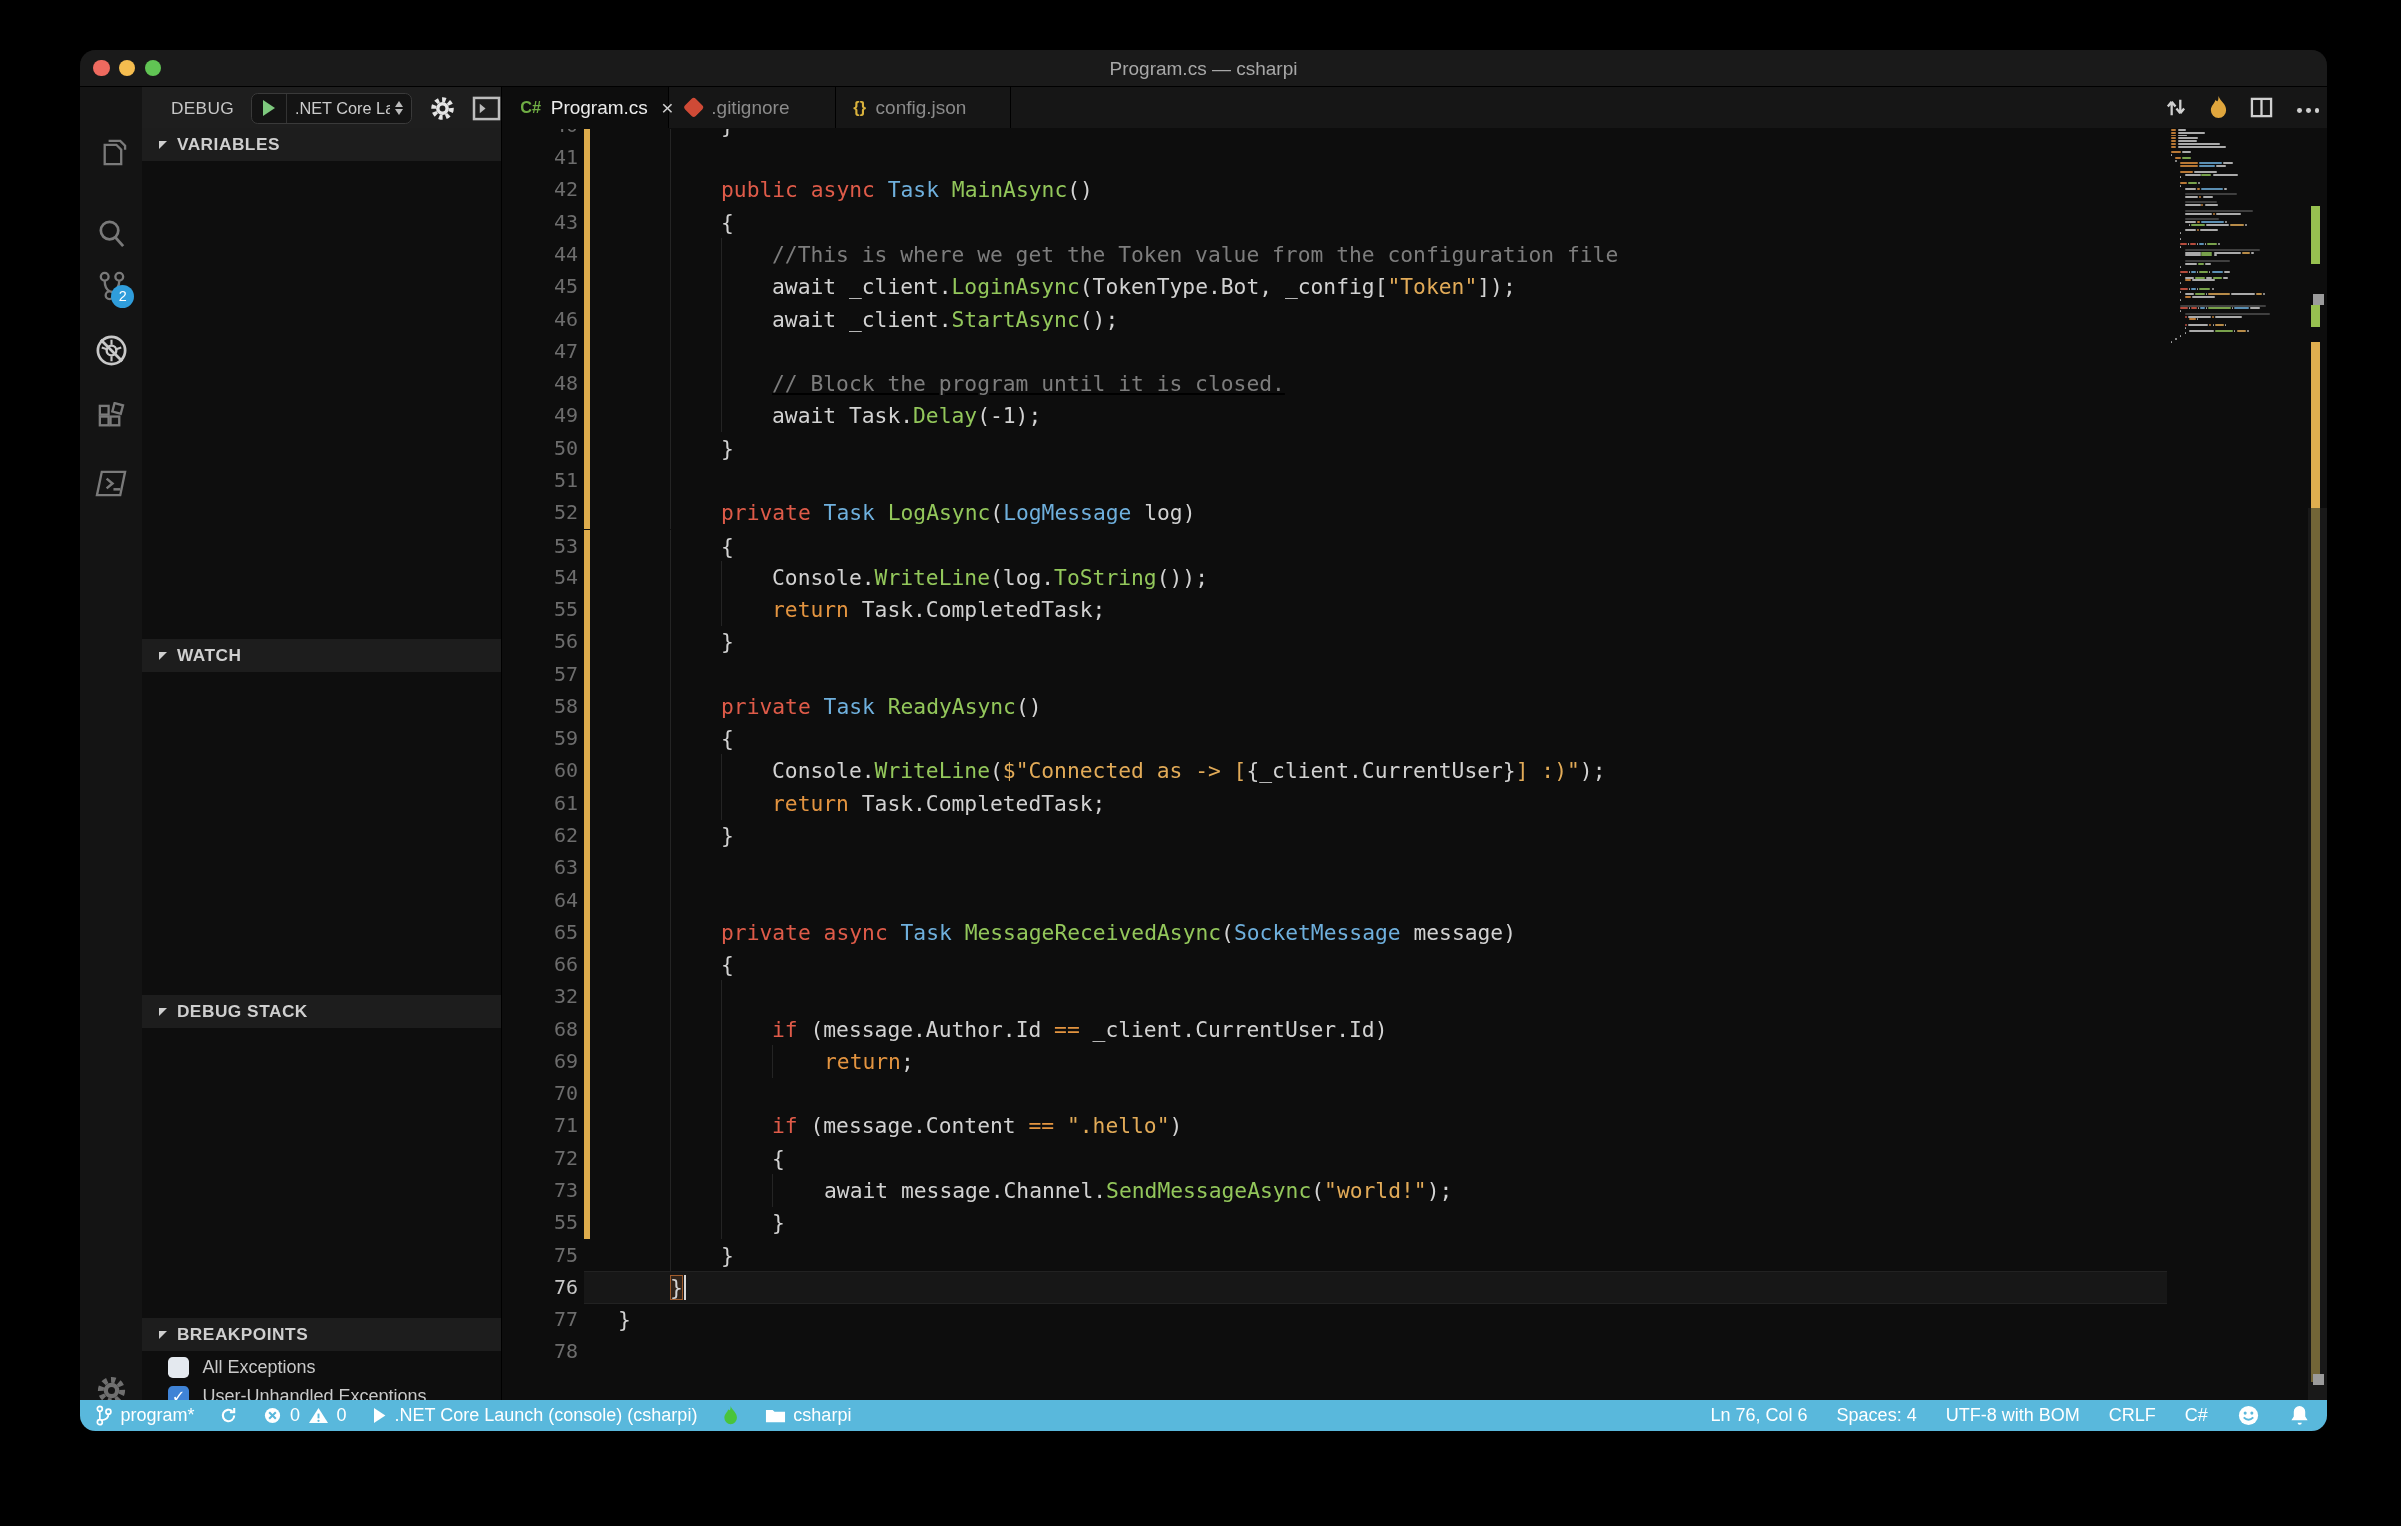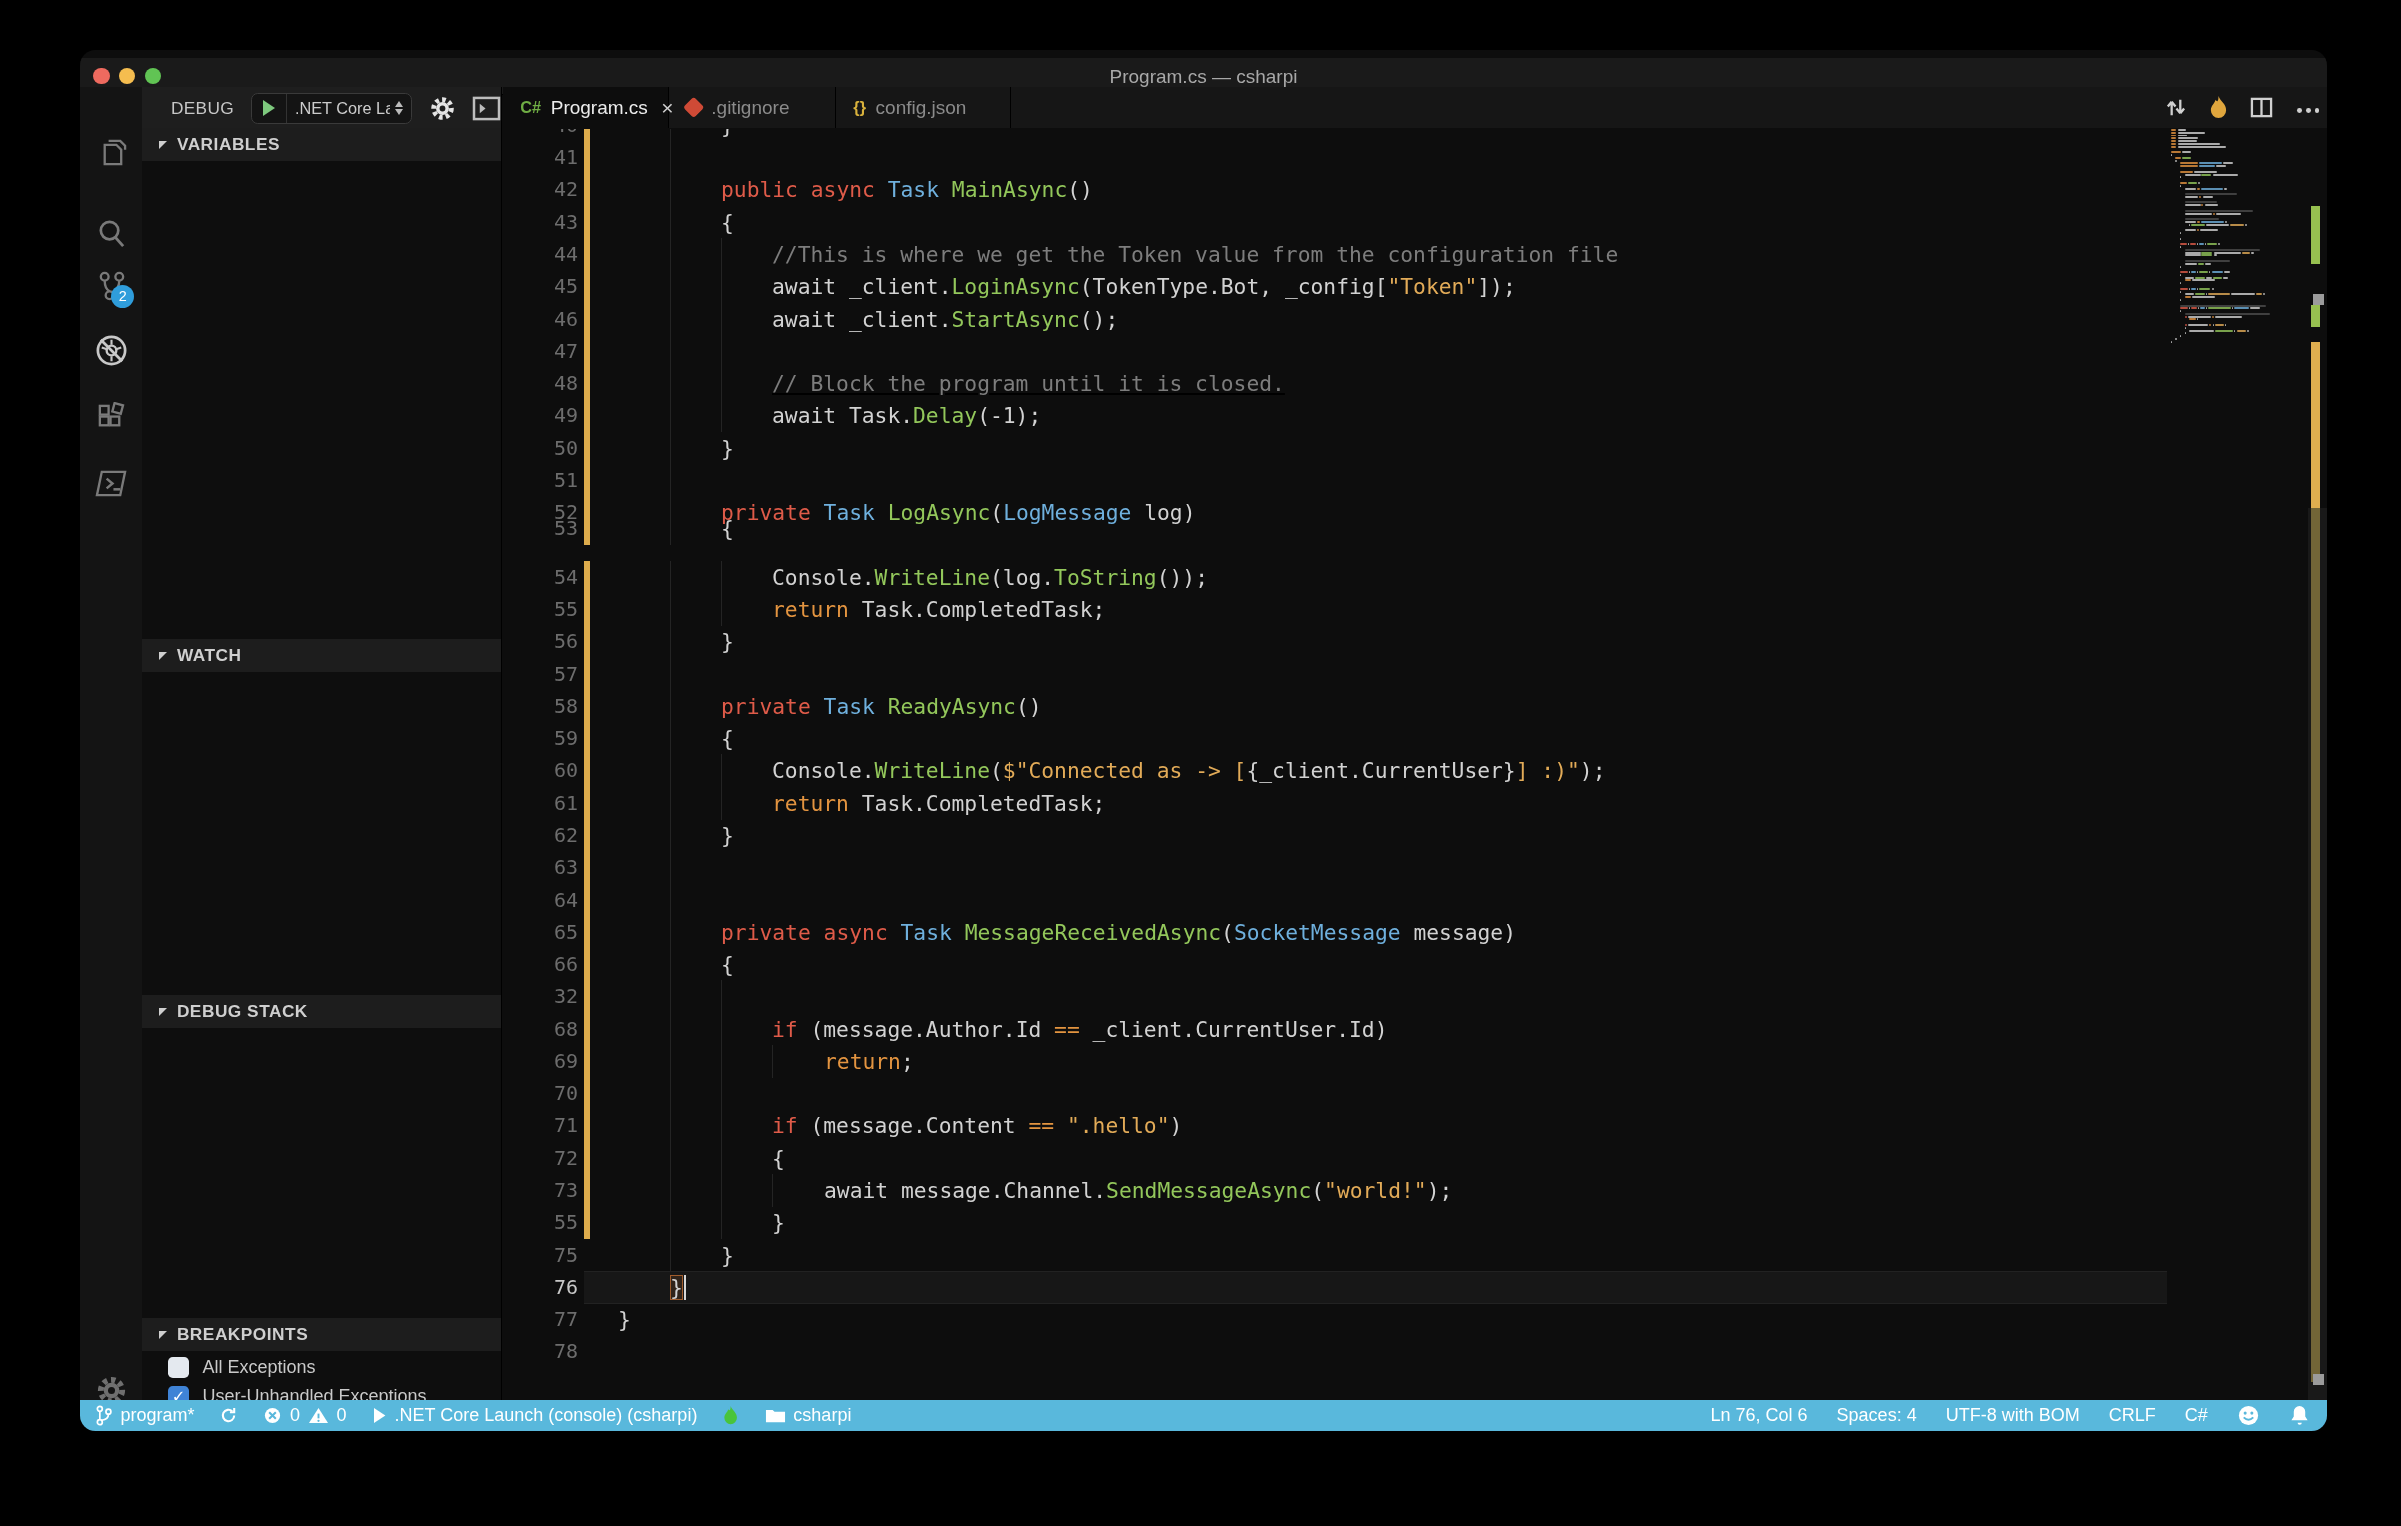--- a/index.html
+++ b/index.html
@@ -3,21 +3,21 @@
 <meta charset="utf-8">
 <style>
   * { margin:0; padding:0; box-sizing:border-box; }
   html,body { background:#000; }
   .stage { position:relative; width:2402px; height:1527px; background:#000; overflow:hidden;
            font-family:"Liberation Sans", sans-serif; }
   .window { position:absolute; left:80px; top:50px; width:2247px; height:1381px;
             background:#0d0d0d; border-radius:15.4px; overflow:hidden;
             box-shadow:0 24px 67px rgba(0,0,0,.85); }
   
-  .titlebar { position:absolute; left:0; top:8px; width:100%; height:37px; background:#1a1a1a; border-bottom:1px solid #000; }
+  .titlebar { position:absolute; left:0; top:0; width:100%; height:37px; background:#1a1a1a; border-bottom:1px solid #000; }
   .tl { position:absolute; top:9.6px; width:16.3px; height:16.3px; border-radius:50%; }
   .title { position:absolute; left:0; right:0; top:0; height:37px; line-height:37px; text-align:center;
            color:#a8a8a8; font-size:19px; }
   
   .actbar { position:absolute; left:0; top:37px; width:62px; bottom:31px; background:#141414; }
   .aicon { position:absolute; left:0; width:62px; height:50px; display:flex; align-items:center; justify-content:center; }
   .badge { position:absolute; right:7.7px; bottom:1.9px; width:23px; height:23px; border-radius:50%;
            background:#2f9ddb; color:#fff; font-size:14.4px; line-height:23px; text-align:center; }
   
   .sidebar { position:absolute; left:62px; top:37px; width:360px; bottom:31px; background:#0e0e0e; border-right:1px solid #000; }
@@ -241,21 +241,21 @@
           <div class="crow" style="top: 77px;"><span class="lnum">43</span><div class="chg"></div><div class="guide" style="left: 167px;"></div><span class="ctext" style="left: 218px;"><span style="color: rgb(210, 210, 210);">{</span></span></div>
           <div class="crow" style="top: 109px;"><span class="lnum">44</span><div class="chg"></div><div class="guide" style="left: 167px;"></div><div class="guide" style="left: 218px;"></div><span class="ctext" style="left: 269px;"><span style="color: rgb(125, 125, 125);">//This is where we get the Token value from the configuration file</span></span></div>
           <div class="crow" style="top: 141px;"><span class="lnum">45</span><div class="chg"></div><div class="guide" style="left: 167px;"></div><div class="guide" style="left: 218px;"></div><span class="ctext" style="left: 269px;"><span style="color: rgb(210, 210, 210);">await _client.</span><span style="color: rgb(147, 199, 91);">LoginAsync</span><span style="color: rgb(210, 210, 210);">(TokenType.Bot, _config[</span><span style="color: rgb(226, 171, 88);">"Token"</span><span style="color: rgb(210, 210, 210);">]);</span></span></div>
           <div class="crow" style="top: 174px;"><span class="lnum">46</span><div class="chg"></div><div class="guide" style="left: 167px;"></div><div class="guide" style="left: 218px;"></div><span class="ctext" style="left: 269px;"><span style="color: rgb(210, 210, 210);">await _client.</span><span style="color: rgb(147, 199, 91);">StartAsync</span><span style="color: rgb(210, 210, 210);">();</span></span></div>
           <div class="crow" style="top: 206px;"><span class="lnum">47</span><div class="chg"></div><div class="guide" style="left: 167px;"></div><div class="guide" style="left: 218px;"></div></div>
           <div class="crow" style="top: 238px;"><span class="lnum">48</span><div class="chg"></div><div class="guide" style="left: 167px;"></div><div class="guide" style="left: 218px;"></div><span class="ctext" style="left: 269px; text-decoration: underline;"><span style="color: rgb(125, 125, 125);">// Block the program until it is closed.</span></span></div>
           <div class="crow" style="top: 270px;"><span class="lnum">49</span><div class="chg"></div><div class="guide" style="left: 167px;"></div><div class="guide" style="left: 218px;"></div><span class="ctext" style="left: 269px;"><span style="color: rgb(210, 210, 210);">await Task.</span><span style="color: rgb(147, 199, 91);">Delay</span><span style="color: rgb(210, 210, 210);">(-1);</span></span></div>
           <div class="crow" style="top: 303px;"><span class="lnum">50</span><div class="chg"></div><div class="guide" style="left: 167px;"></div><span class="ctext" style="left: 218px;"><span style="color: rgb(210, 210, 210);">}</span></span></div>
           <div class="crow" style="top: 335px;"><span class="lnum">51</span><div class="chg"></div><div class="guide" style="left: 167px;"></div></div>
           <div class="crow" style="top: 367px;"><span class="lnum">52</span><div class="chg"></div><div class="guide" style="left: 167px;"></div><span class="ctext" style="left: 218px;"><span style="color: rgb(223, 91, 73);">private</span><span style="color: rgb(210, 210, 210);"> </span><span style="color: rgb(111, 176, 221);">Task</span><span style="color: rgb(210, 210, 210);"> </span><span style="color: rgb(147, 199, 91);">LogAsync</span><span style="color: rgb(210, 210, 210);">(</span><span style="color: rgb(111, 176, 221);">LogMessage</span><span style="color: rgb(210, 210, 210);"> log)</span></span></div>
-          <div class="crow" style="top: 383px;"><span class="lnum">53</span><div class="chg"></div><div class="guide" style="left: 167px;"></div><span class="ctext" style="left: 218px;"><span style="color: rgb(210, 210, 210);">{</span></span></div>
+          <div class="crow" style="top: 401px;"><span class="lnum">53</span><div class="chg"></div><div class="guide" style="left: 167px;"></div><span class="ctext" style="left: 218px;"><span style="color: rgb(210, 210, 210);">{</span></span></div>
           <div class="crow" style="top: 432px;"><span class="lnum">54</span><div class="chg"></div><div class="guide" style="left: 167px;"></div><div class="guide" style="left: 218px;"></div><span class="ctext" style="left: 269px;"><span style="color: rgb(210, 210, 210);">Console.</span><span style="color: rgb(147, 199, 91);">WriteLine</span><span style="color: rgb(210, 210, 210);">(log.</span><span style="color: rgb(147, 199, 91);">ToString</span><span style="color: rgb(210, 210, 210);">());</span></span></div>
           <div class="crow" style="top: 464px;"><span class="lnum">55</span><div class="chg"></div><div class="guide" style="left: 167px;"></div><div class="guide" style="left: 218px;"></div><span class="ctext" style="left: 269px;"><span style="color: rgb(227, 148, 64);">return</span><span style="color: rgb(210, 210, 210);"> Task.CompletedTask;</span></span></div>
           <div class="crow" style="top: 496px;"><span class="lnum">56</span><div class="chg"></div><div class="guide" style="left: 167px;"></div><span class="ctext" style="left: 218px;"><span style="color: rgb(210, 210, 210);">}</span></span></div>
           <div class="crow" style="top: 529px;"><span class="lnum">57</span><div class="chg"></div><div class="guide" style="left: 167px;"></div></div>
           <div class="crow" style="top: 561px;"><span class="lnum">58</span><div class="chg"></div><div class="guide" style="left: 167px;"></div><span class="ctext" style="left: 218px;"><span style="color: rgb(223, 91, 73);">private</span><span style="color: rgb(210, 210, 210);"> </span><span style="color: rgb(111, 176, 221);">Task</span><span style="color: rgb(210, 210, 210);"> </span><span style="color: rgb(147, 199, 91);">ReadyAsync</span><span style="color: rgb(210, 210, 210);">()</span></span></div>
           <div class="crow" style="top: 593px;"><span class="lnum">59</span><div class="chg"></div><div class="guide" style="left: 167px;"></div><span class="ctext" style="left: 218px;"><span style="color: rgb(210, 210, 210);">{</span></span></div>
           <div class="crow" style="top: 625px;"><span class="lnum">60</span><div class="chg"></div><div class="guide" style="left: 167px;"></div><div class="guide" style="left: 218px;"></div><span class="ctext" style="left: 269px;"><span style="color: rgb(210, 210, 210);">Console.</span><span style="color: rgb(147, 199, 91);">WriteLine</span><span style="color: rgb(210, 210, 210);">(</span><span style="color: rgb(226, 171, 88);">$"Connected as -&gt; [</span><span style="color: rgb(210, 210, 210);">{_client.CurrentUser}</span><span style="color: rgb(226, 171, 88);">] :)"</span><span style="color: rgb(210, 210, 210);">);</span></span></div>
           <div class="crow" style="top: 658px;"><span class="lnum">61</span><div class="chg"></div><div class="guide" style="left: 167px;"></div><div class="guide" style="left: 218px;"></div><span class="ctext" style="left: 269px;"><span style="color: rgb(227, 148, 64);">return</span><span style="color: rgb(210, 210, 210);"> Task.CompletedTask;</span></span></div>
           <div class="crow" style="top: 690px;"><span class="lnum">62</span><div class="chg"></div><div class="guide" style="left: 167px;"></div><span class="ctext" style="left: 218px;"><span style="color: rgb(210, 210, 210);">}</span></span></div>
           <div class="crow" style="top: 722px;"><span class="lnum">63</span><div class="chg"></div><div class="guide" style="left: 167px;"></div></div>

